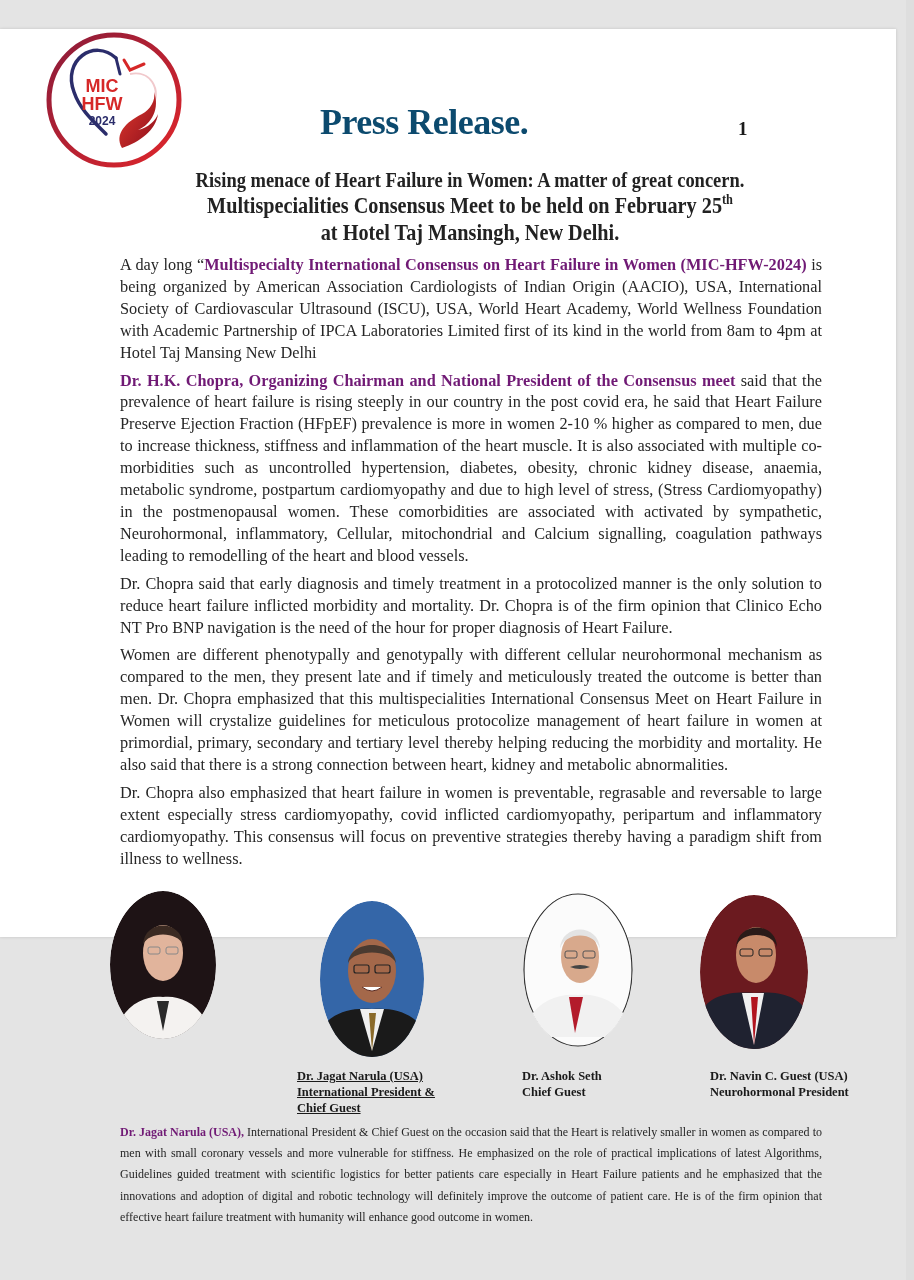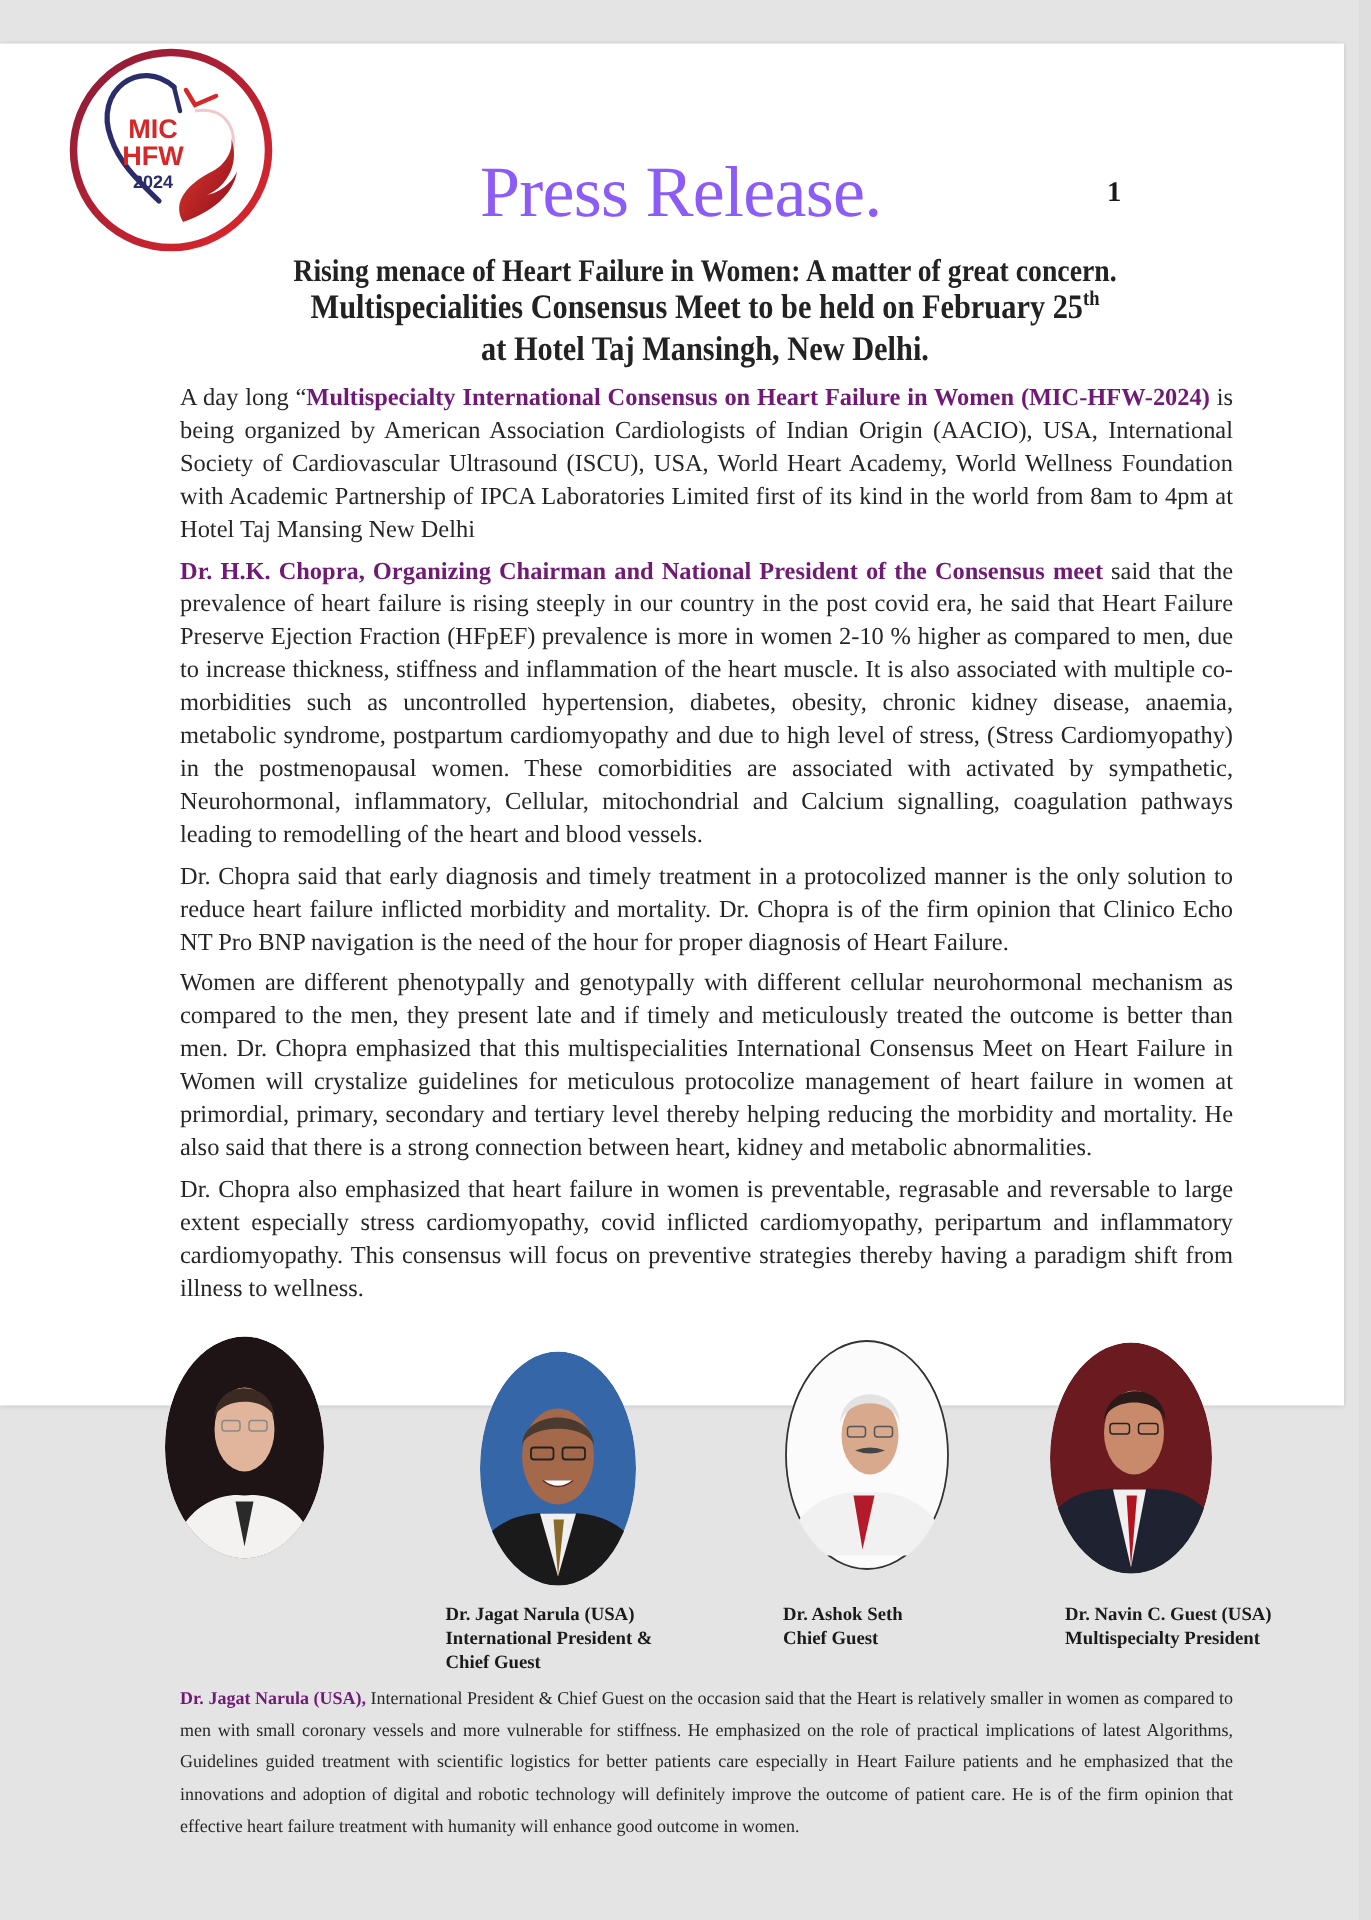--- a/index.html
+++ b/index.html
@@ -12,21 +12,21 @@
     }
     .page {
       position: absolute; left: 0; top: 0; width: 896px; height: 908px;
       background: #ffffff;
       box-shadow: 0 0 3px rgba(0,0,0,0.15);
       margin-top: 29px;
     }
     .logo { position: absolute; left: 44px; top: 1px; width: 140px; height: 140px; }
     .title {
       position: absolute; left: 320px; top: 72px;
-      font-size: 48px; font-weight: normal; color: #8b5cf6; letter-spacing: -0.5px;
+      font-size: 36px; font-weight: bold; color: #0c4a6e; letter-spacing: -0.5px;
       margin: 0;
     }
     .page-num {
       position: absolute; left: 738px; top: 89px;
       font-size: 19px; font-weight: bold;
     }
     .headline {
       position: absolute; left: 110px; width: 720px; text-align: center;
       font-weight: bold; color: #222;
       transform: scaleX(0.88); transform-origin: center;
@@ -131,31 +131,31 @@
       <path d="M0 118 C10 100, 30 96, 54 98 C78 96, 98 100, 108 118 L108 154 L0 154 Z" fill="#1f2230"></path>
       <path d="M42 98 L54 150 L64 98 Z" fill="#f0f0f0"></path>
       <path d="M51 102 L54 150 L58 102 Z" fill="#b1141f"></path>
       <ellipse cx="56" cy="60" rx="20" ry="28" fill="#c88a6a"></ellipse>
       <path d="M36 52 C38 26, 76 26, 77 52 C72 36, 40 36, 36 52 Z" fill="#2a1a18"></path>
       <rect x="40" y="54" width="13" height="7" rx="2" fill="none" stroke="#222" stroke-width="1"></rect>
       <rect x="59" y="54" width="13" height="7" rx="2" fill="none" stroke="#222" stroke-width="1"></rect>
     </svg>
   </div>
 
-  <div class="caption" style="left:297px;top:1039px;">
+  <div class="caption" style="left:297px;top:1039px;text-decoration:underline;">
     <div>Dr. Jagat Narula (USA)</div>
     <div>International President &amp;</div>
     <div>Chief Guest</div>
   </div>
   <div class="caption" style="left:522px;top:1039px;">
     <div>Dr. Ashok Seth</div>
     <div>Chief Guest</div>
   </div>
   <div class="caption" style="left:710px;top:1039px;">
     <div>Dr. Navin C. Guest (USA)</div>
-    <div>Multispecialty President</div>
+    <div>Neurohormonal President</div>
   </div>
 
   <div class="body b2">
     <p><b>Dr. Jagat Narula (USA),</b><span> International President &amp; Chief Guest on the occasion said that the Heart is relatively smaller in women as compared to men with small coronary vessels and more vulnerable for stiffness. He emphasized on the role of practical implications of latest Algorithms, Guidelines guided treatment with scientific logistics for better patients care especially in Heart Failure patients and he emphasized that the innovations and adoption of digital and robotic technology will definitely improve the outcome of patient care. He is of the firm opinion that effective heart failure treatment with humanity will enhance good outcome in women.</span></p>
   </div>
 </div>
 <div class="right-edge"></div>
 
 </body></html>

